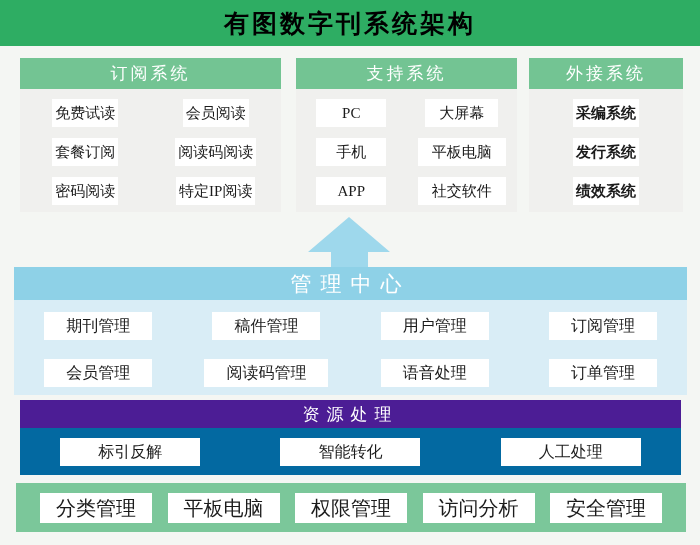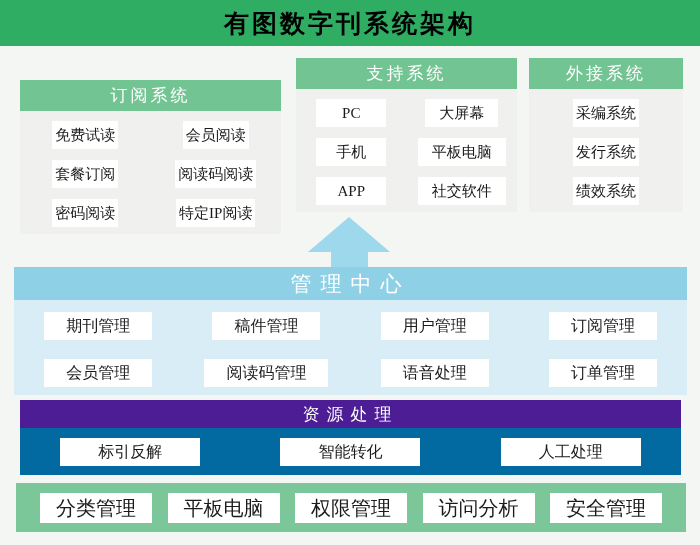--- a/index.html
+++ b/index.html
@@ -10,33 +10,33 @@
   }
   .titlebar{
     position:absolute;left:0;top:0;width:700px;height:46px;
     background:#2ead63;display:flex;align-items:center;justify-content:center;
   }
   .titlebar .title{
     color:#000000;font-size:25px;font-weight:700;letter-spacing:3px;
   }
   
   .panel{position:absolute;top:58px;background:#f0f0ee;height:154px;}
-  .panel.p1{left:20px;width:261px;margin-top:22px;}
+  .panel.p1{left:20px;width:261px;}
   .panel.p2{left:296px;width:221px;}
   .panel.p3{left:529px;width:154px;}
   .panel-h{
     height:31px;background:#73c493;color:#fff;
     display:flex;align-items:center;justify-content:center;
     font-size:17px;letter-spacing:3px;font-weight:400;
   }
   .panel-b{
     display:grid;padding-top:10px;row-gap:11px;
   }
   .cols2{grid-template-columns:1fr 1fr;}
-  .cols1{grid-template-columns:1fr;}
+  .cols1{grid-template-columns:1fr;font-weight:bold;}
   .cell{display:flex;align-items:center;justify-content:center;height:28px;}
   .box{
     background:#ffffff;height:28px;line-height:28px;
     padding:0 3px;min-width:42px;text-align:center;
     font-family:"Liberation Serif","DejaVu Serif",serif;
     font-size:15px;color:#1b1b1b;white-space:nowrap;
   }
   .p2 .box{min-width:42px;}
   .p2 .cell .box{min-width:42px;}
   .p2 .box{min-width:42px;}

